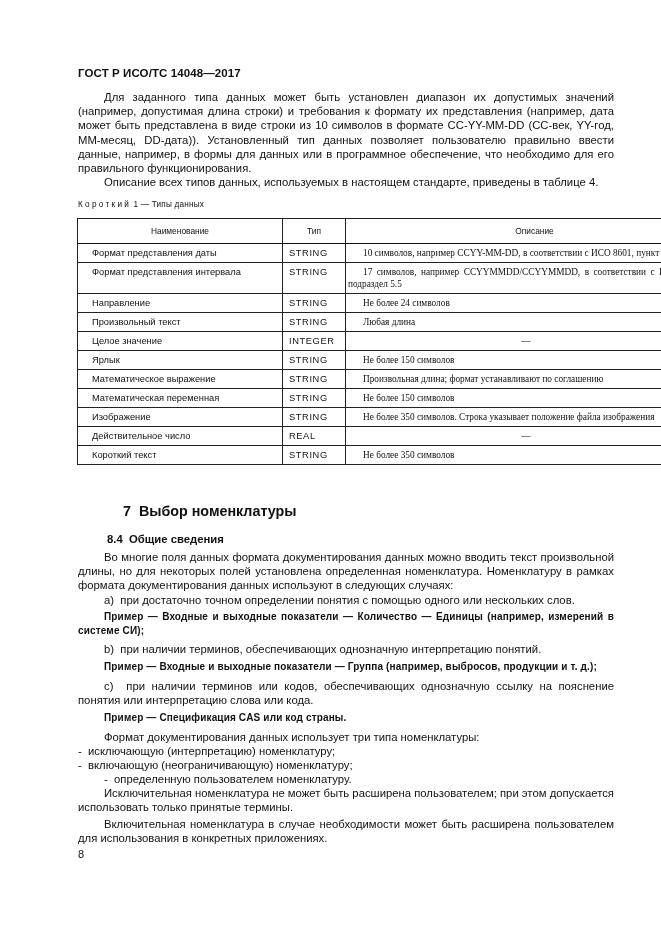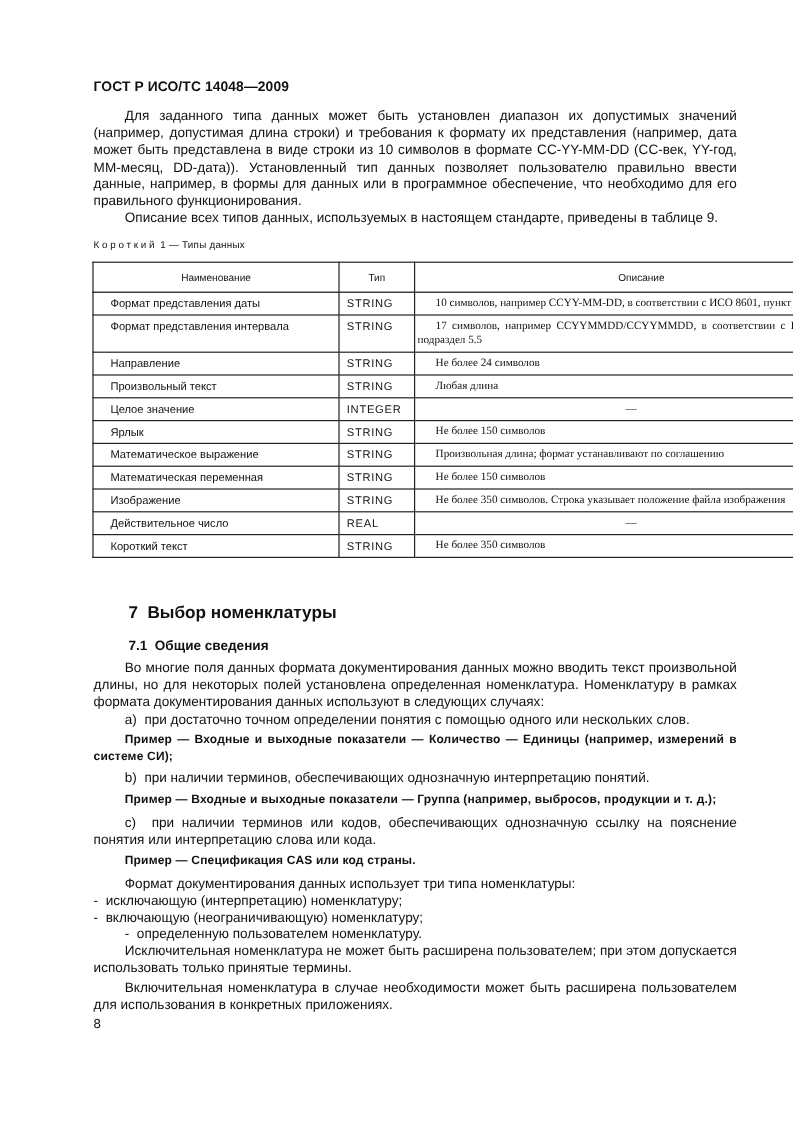--- a/index.html
+++ b/index.html
@@ -41,24 +41,24 @@
     position: absolute; left: 78px; width: 536px;
     font-size: 10px; line-height: 14px; font-weight: bold; text-align: justify;
     letter-spacing: 0.15px;
   }
   .example .indent { display: inline-block; width: 26px; }
   .page-num { left: 78px; top: 848px; font-size: 11px; }
 </style>
 </head>
 <body>
 
-<div class="abs doc-header">ГОСТ Р ИСО/ТС 14048—2009</div>
+<div class="abs doc-header">ГОСТ Р ИСО/ТС 14048—2017</div>
 
 <div class="para" style="top:90px;"><span class="indent"></span><span>Для заданного типа данных может быть установлен диапазон их допустимых значений (например, допустимая длина строки) и требования к формату их представления (например, дата может быть представлена в виде строки из 10 символов в формате CC-YY-MM-DD (CC-век, YY-год, MM-месяц, DD-дата)). Установленный тип данных позволяет пользователю правильно ввести данные, например, в формы для данных или в программное обеспечение, что необходимо для его правильного функционирования.</span></div>
-<div class="para" style="top:175px;"><span class="indent"></span><span>Описание всех типов данных, используемых в настоящем стандарте, приведены в таблице 9.</span></div>
+<div class="para" style="top:175px;"><span class="indent"></span><span>Описание всех типов данных, используемых в настоящем стандарте, приведены в таблице 4.</span></div>
 
 <div class="abs caption"><span class="spaced">Короткий</span><span> 1 — Типы данных</span></div>
 
 <table class="types">
   <thead>
     <tr>
       <th>Наименование</th>
       <th>Тип</th>
       <th>Описание</th>
     </tr>
@@ -115,22 +115,22 @@
       <td class="desc center">—</td>
     </tr>
     <tr>
       <td class="name">Короткий текст</td>
       <td class="type">STRING</td>
       <td class="desc"><span class="ind"></span><span>Не более 350 символов</span></td>
     </tr>
   </tbody>
 </table>
 
-<div class="abs h2" style="white-space:pre;">7  Выбор номенклатуры</div>
-<div class="abs h3" style="white-space:pre;">7.1  Общие сведения</div>
+<div class="abs h2" style="white-space:pre;margin-left:16px;">7  Выбор номенклатуры</div>
+<div class="abs h3" style="white-space:pre;">8.4  Общие сведения</div>
 
 <div class="para" style="top:550px;"><span class="indent"></span><span>Во многие поля данных формата документирования данных можно вводить текст произвольной длины, но для некоторых полей установлена определенная номенклатура. Номенклатуру в рамках формата документирования данных используют в следующих случаях:</span></div>
 <div class="para" style="top:593px; white-space:pre-wrap;"><span class="indent"></span><span>а)  при достаточно точном определении понятия с помощью одного или нескольких слов.</span></div>
 
 <div class="example" style="top:610px;"><span class="indent"></span><span>Пример — Входные и выходные показатели — Количество — Единицы (например, измерений в системе СИ);</span></div>
 
 <div class="para" style="top:642px; white-space:pre-wrap;"><span class="indent"></span><span>b)  при наличии терминов, обеспечивающих однозначную интерпретацию понятий.</span></div>
 
 <div class="example" style="top:660px;"><span class="indent"></span><span>Пример — Входные и выходные показатели — Группа (например, выбросов, продукции и т. д.);</span></div>
 

